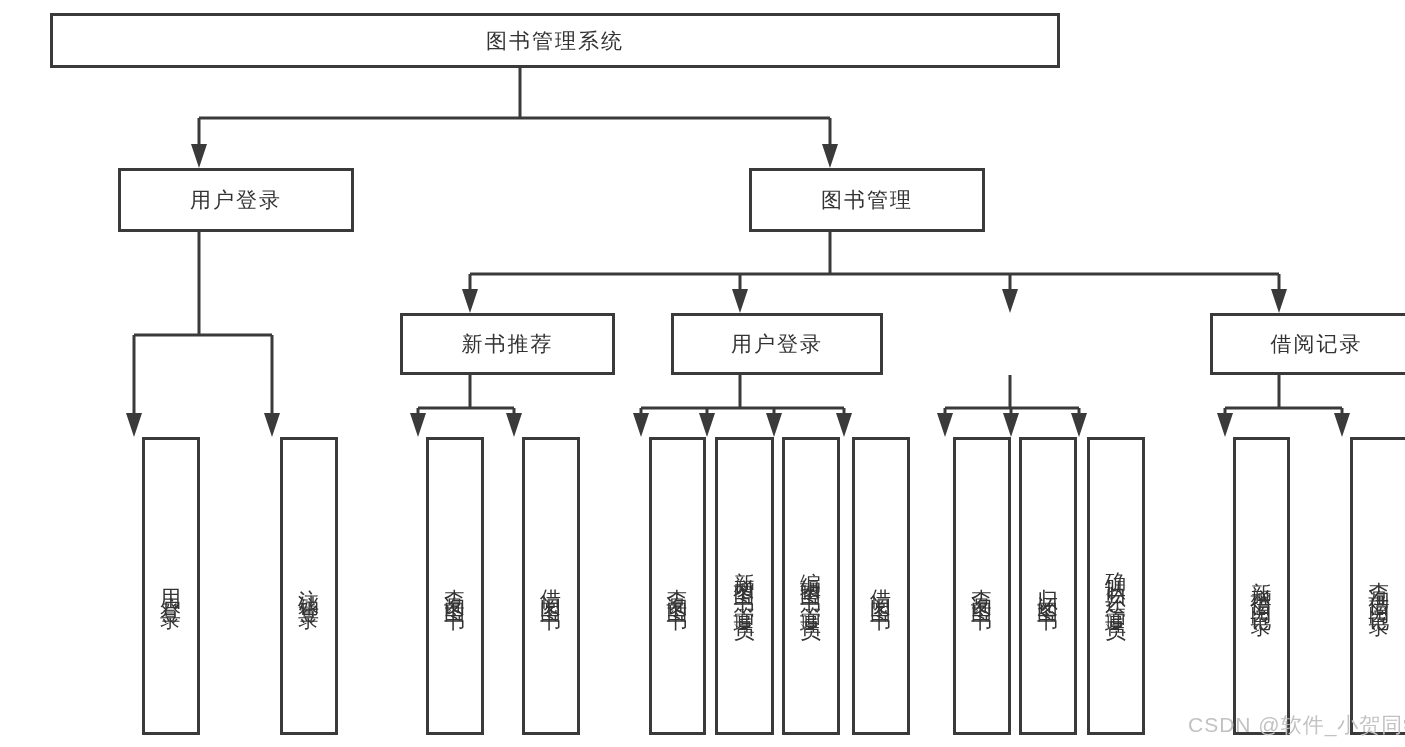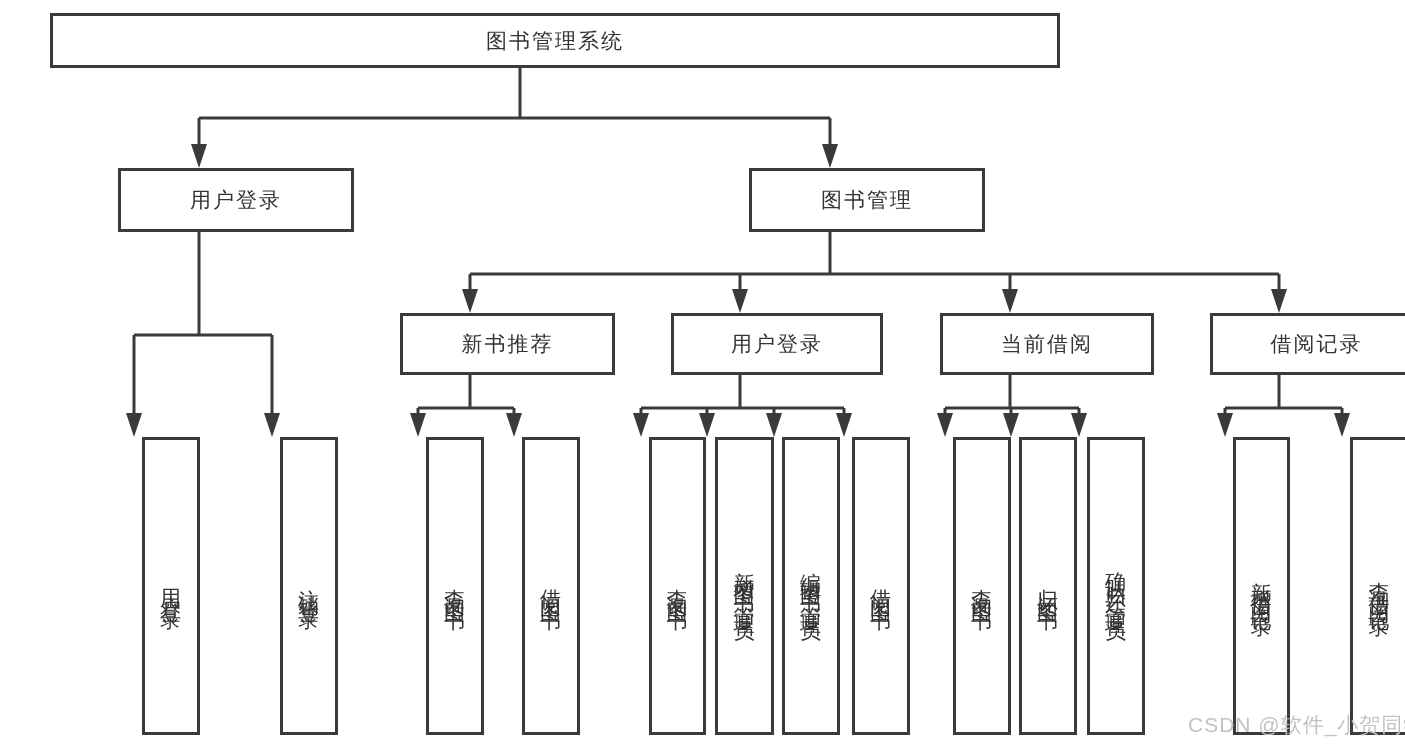--- a/index.html
+++ b/index.html
@@ -107,23 +107,20 @@
   <div class="node" style="left:363px;top:313px;width:215px;height:62px;">
     <span class="lbl">新书推荐</span>
   </div>
 
   <div class="node" style="left:712px;top:168px;width:236px;height:64px;">
     <span class="lbl">图书管理</span>
   </div>
   <div class="node" style="left:634px;top:313px;width:212px;height:62px;">
     <span class="lbl">用户登录</span>
   </div>
-  <div class="node" style="left:903px;top:313px;width:214px;height:62px;">
-    <span class="lbl">当前借阅</span>
-  </div>
   <div class="node" style="left:1173px;top:313px;width:213px;height:62px;">
     <span class="lbl">借阅记录</span>
   </div>
 
   <div class="node leaf" style="left:105px;top:437px;width:58px;height:298px;">
     <span class="lbl">用户登录</span>
   </div>
   <div class="node leaf" style="left:243px;top:437px;width:58px;height:298px;">
     <span class="lbl">注销登录</span>
   </div>

